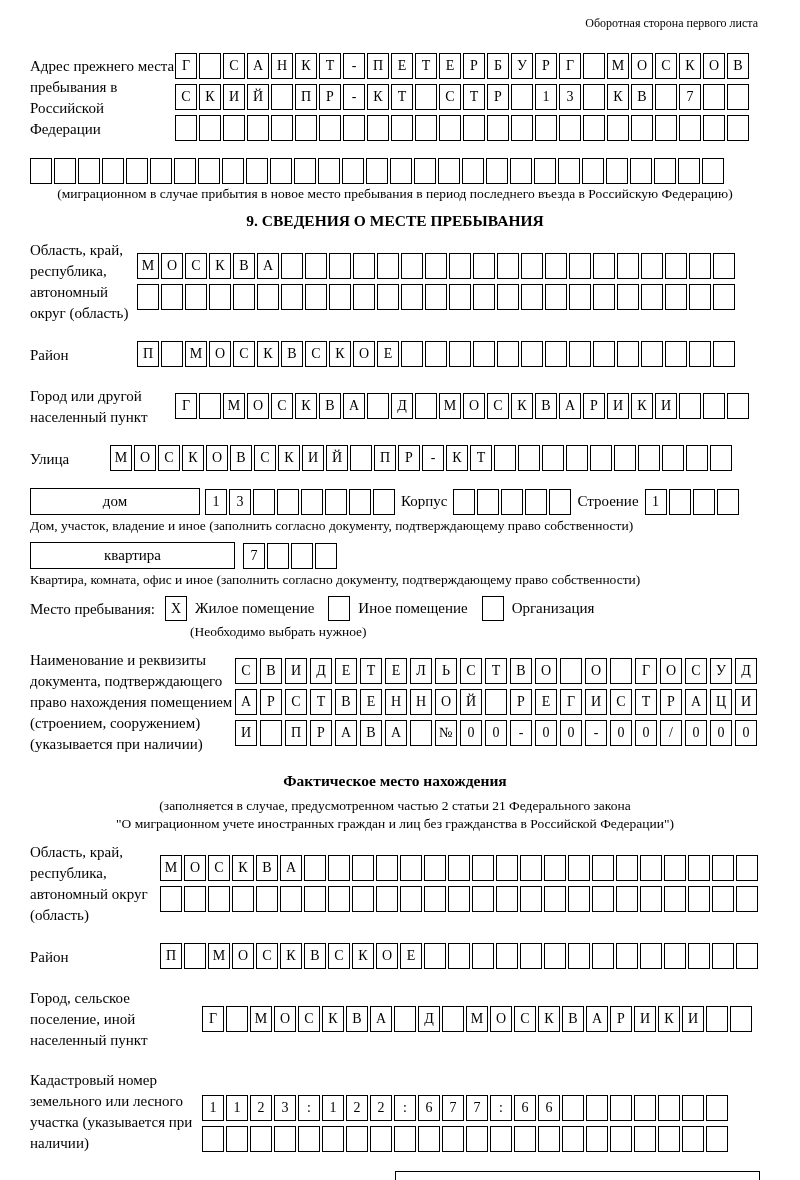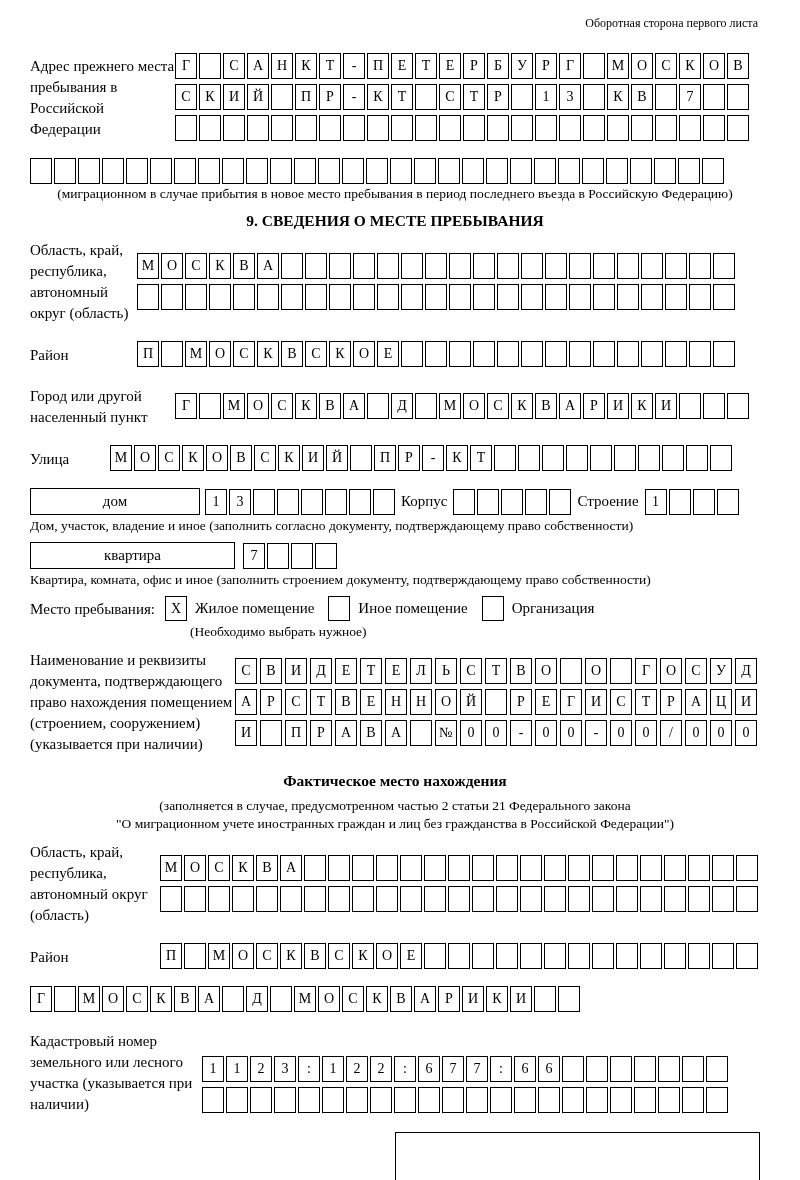--- a/index.html
+++ b/index.html
@@ -343,21 +343,21 @@
 
   <div class="inline-row">
     <div class="type-box" style="width:205px;">квартира</div>
     <div class="grid-row" style="margin-left:8px;">
         <span class="cell">7</span>
         <span class="cell"></span>
         <span class="cell"></span>
         <span class="cell"></span>
       </div>
   </div>
-  <div class="caption">Квартира, комната, офис и иное (заполнить строением документу, подтверждающему право собственности)</div>
+  <div class="caption">Квартира, комната, офис и иное (заполнить согласно документу, подтверждающему право собственности)</div>
 
   <div class="inline-row">
     <span class="field-label" style="padding-right:10px;">Место пребывания:</span>
     <span class="checkbox">X</span>
     <span class="opt-label">Жилое помещение</span>
     <span class="checkbox"></span>
     <span class="opt-label">Иное помещение</span>
     <span class="checkbox"></span>
     <span class="opt-label">Организация</span>
   </div>
@@ -527,20 +527,21 @@
         <span class="cell"></span>
         <span class="cell"></span>
         <span class="cell"></span>
         <span class="cell"></span>
         <span class="cell"></span>
         <span class="cell"></span>
       </div>
   </div>
 
   <div class="field">
+    <div class="field-label" style="width:172px;">Город, сельское поселение, иной населенный пункт</div>
     <div class="grid-row">
         <span class="cell">Г</span>
         <span class="cell"></span>
         <span class="cell">М</span>
         <span class="cell">О</span>
         <span class="cell">С</span>
         <span class="cell">К</span>
         <span class="cell">В</span>
         <span class="cell">А</span>
         <span class="cell"></span>

